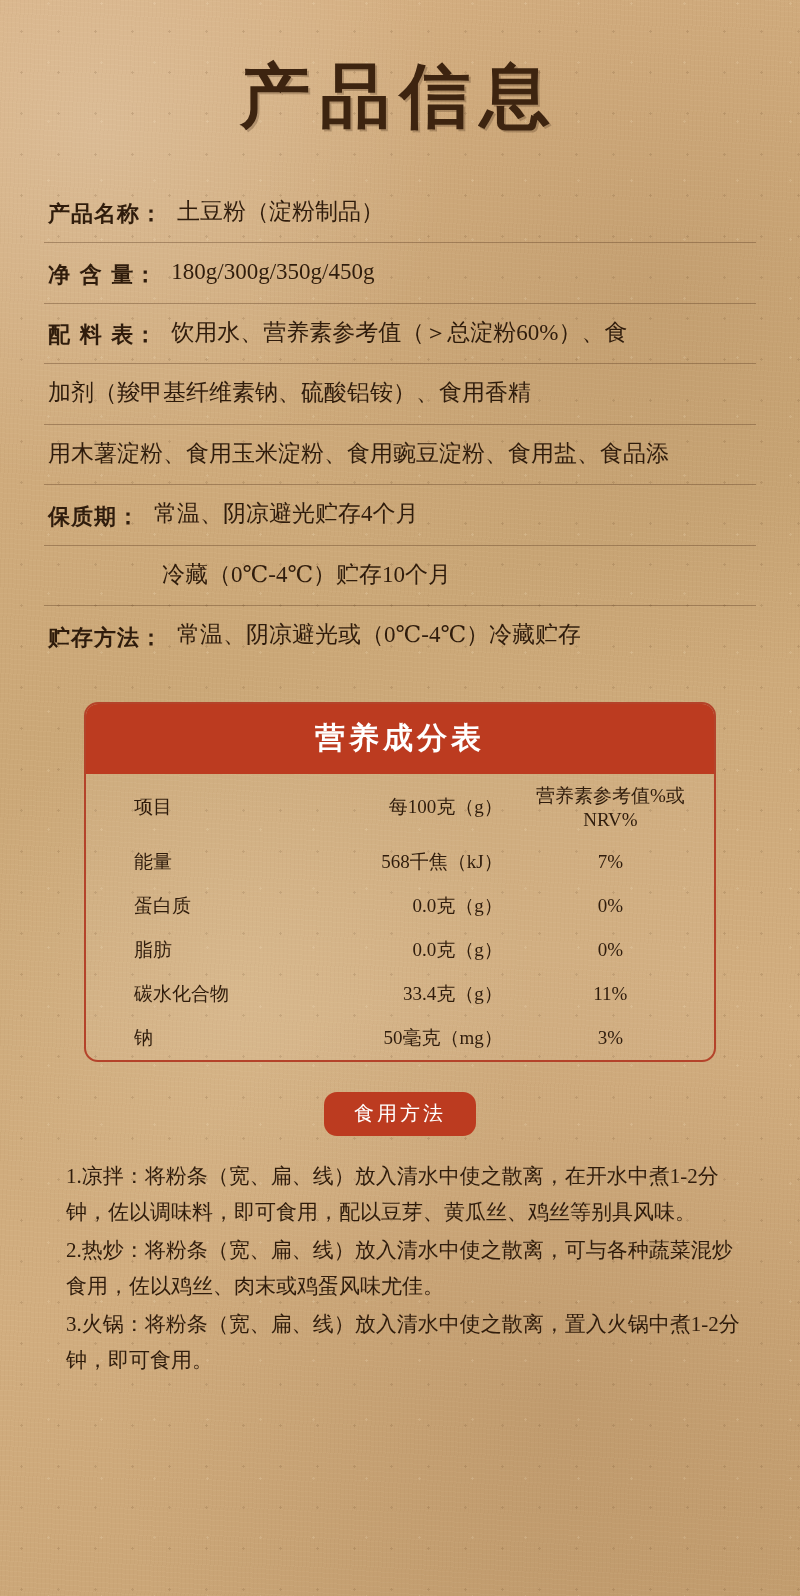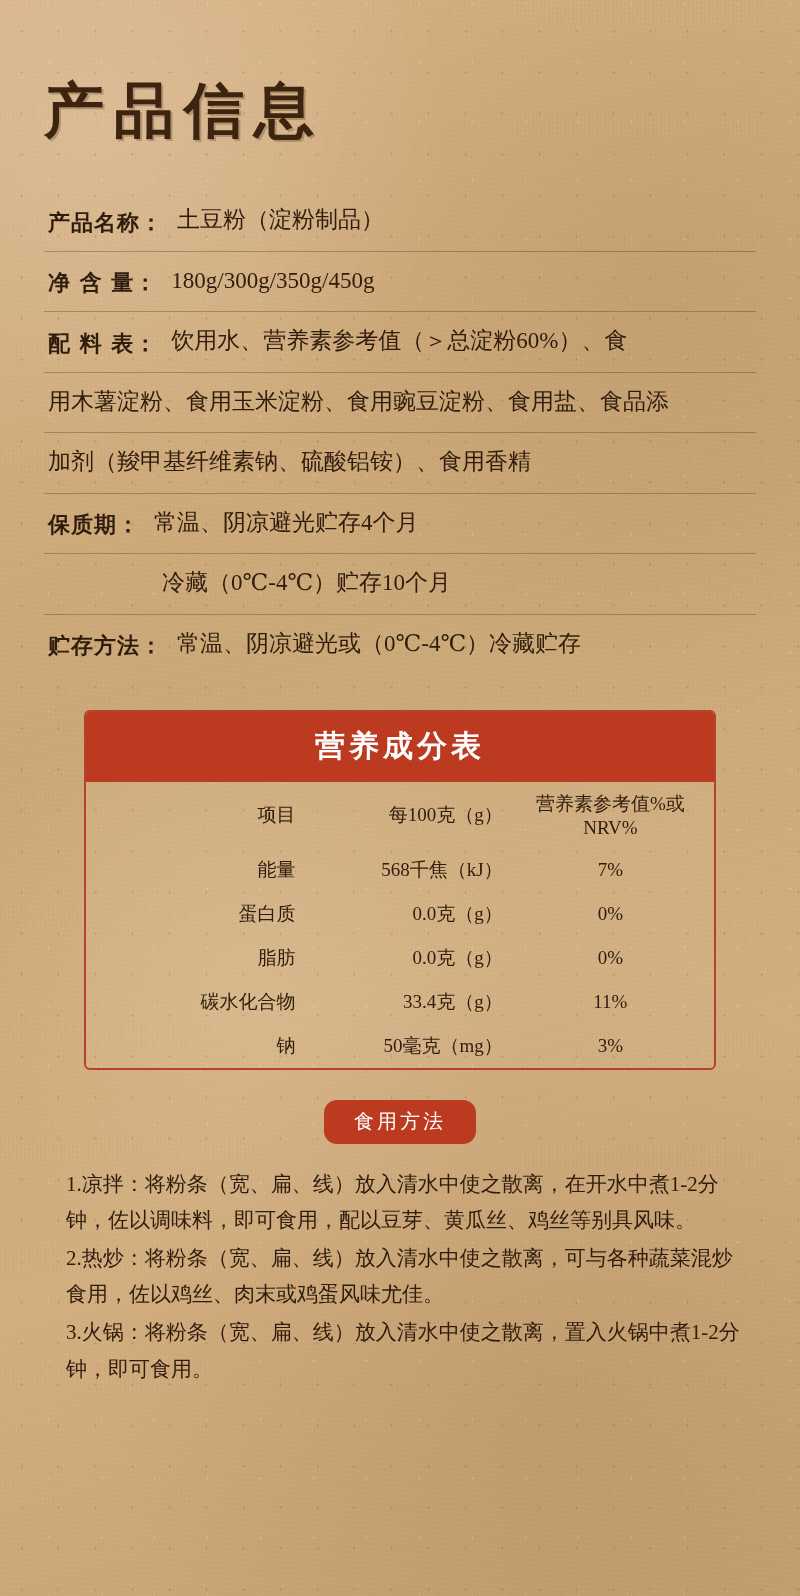--- a/index.html
+++ b/index.html
@@ -42,27 +42,27 @@
 
   .content {
     position: relative;
     z-index: 2;
     padding: 0 44px;
     box-sizing: border-box;
   }
 
   
   .title {
-    text-align: left;
+    text-align: center;
     font-family: "DejaVu Sans", "Liberation Sans", sans-serif;
     font-weight: 700;
-    font-size: 60px;
+    font-size: 70px;
     letter-spacing: 10px;
     color: #3d2410;
-    margin: 76px 0 0 0;
+    margin: 56px 0 0 0;
     line-height: 1.15;
     text-shadow: 2px 2px 0 rgba(60,35,15,0.25);
   }
 
   
   .info-block {
     margin-top: 46px;
   }
   .info-row {
     display: flex;
@@ -97,21 +97,21 @@
     border-bottom: 1px solid rgba(80,50,25,0.35);
   }
   .info-cont.indent {
     padding-left: 118px;
   }
 
   
   .nutrition {
     margin: 36px 40px 0 40px;
     border: 2px solid #b4432a;
-    border-radius: 6px;
+    border-radius: 14px;
     overflow: hidden;
     background: rgba(255,245,225,0.06);
   }
   .nutrition-header {
     background: #bc3b20;
     color: #fff;
     text-align: center;
     font-family: "DejaVu Sans", "Liberation Sans", sans-serif;
     font-weight: 700;
     font-size: 30px;
@@ -120,21 +120,21 @@
   }
   table.nutrition-table {
     width: 100%;
     border-collapse: collapse;
     font-size: 19px;
     color: #2f1c0c;
   }
   table.nutrition-table td {
     padding: 9px 4px;
   }
-  .col-item   { width: 34%; text-align: right;  padding-left: 48px !important; }
+  .col-item   { width: 34%; text-align: left;  padding-left: 48px !important; }
   .col-amount { width: 33%; text-align: right; }
   .col-nrv    { width: 33%; text-align: center; }
   tr.head td { font-size: 19px; }
   table.nutrition-table tbody tr td { border-top: none; }
 
   
   .usage-badge-wrap {
     text-align: center;
     margin-top: 30px;
   }
@@ -180,22 +180,22 @@
       <div class="info-row">
         <span class="info-label">净 含 量：</span>
         <span class="info-value">180g/300g/350g/450g</span>
       </div>
 
       <div class="info-row">
         <span class="info-label">配 料 表：</span>
         <span class="info-value">饮用水、营养素参考值（＞总淀粉60%）、食</span>
       </div>
 
+      <div class="info-cont">加剂（羧甲基纤维素钠、硫酸铝铵）、食用香精</div>
       <div class="info-cont">用木薯淀粉、食用玉米淀粉、食用豌豆淀粉、食用盐、食品添</div>
-      <div class="info-cont">加剂（羧甲基纤维素钠、硫酸铝铵）、食用香精</div>
 
       <div class="info-row">
         <span class="info-label">保质期：</span>
         <span class="info-value">常温、阴凉避光贮存4个月</span>
       </div>
 
       <div class="info-cont indent">冷藏（0℃-4℃）贮存10个月</div>
 
       <div class="info-row no-rule">
         <span class="info-label">贮存方法：</span>

